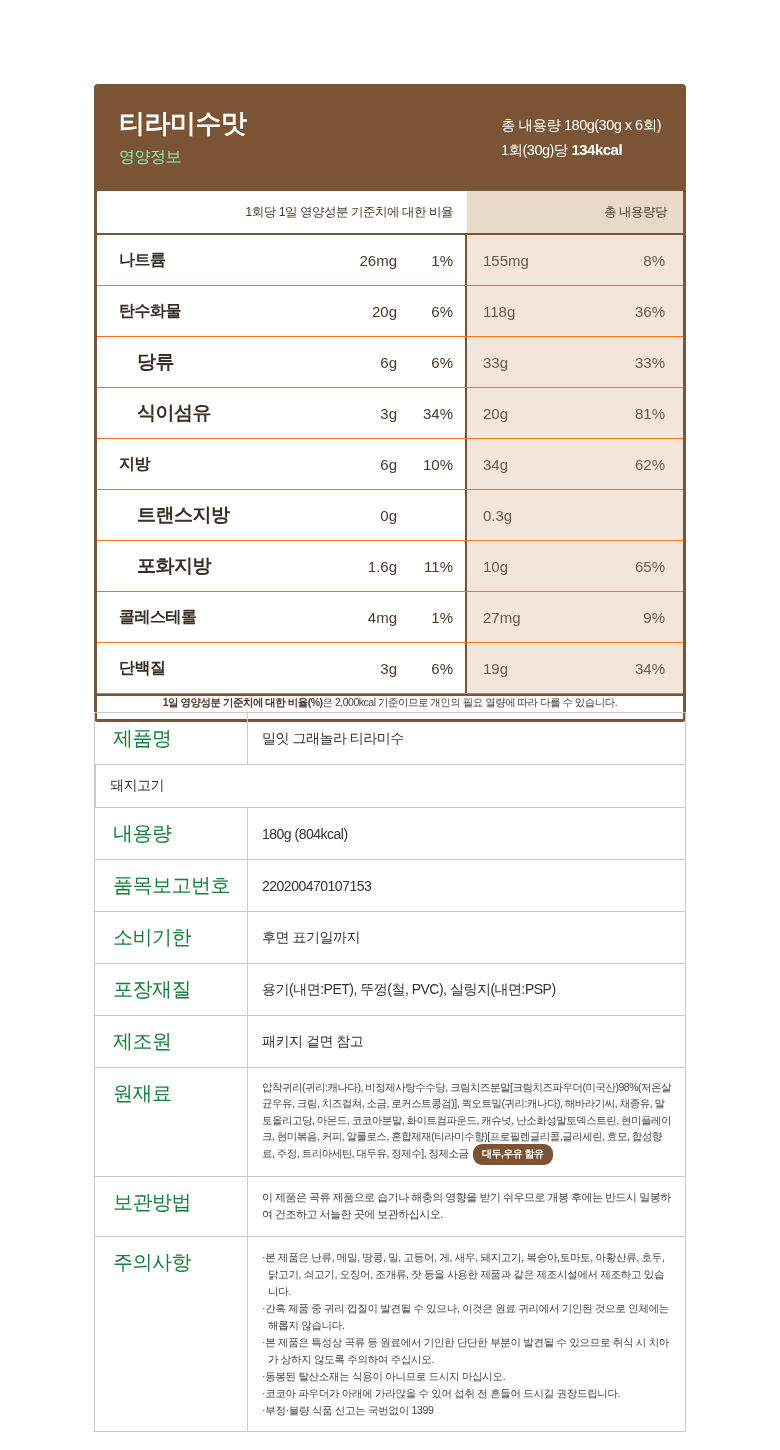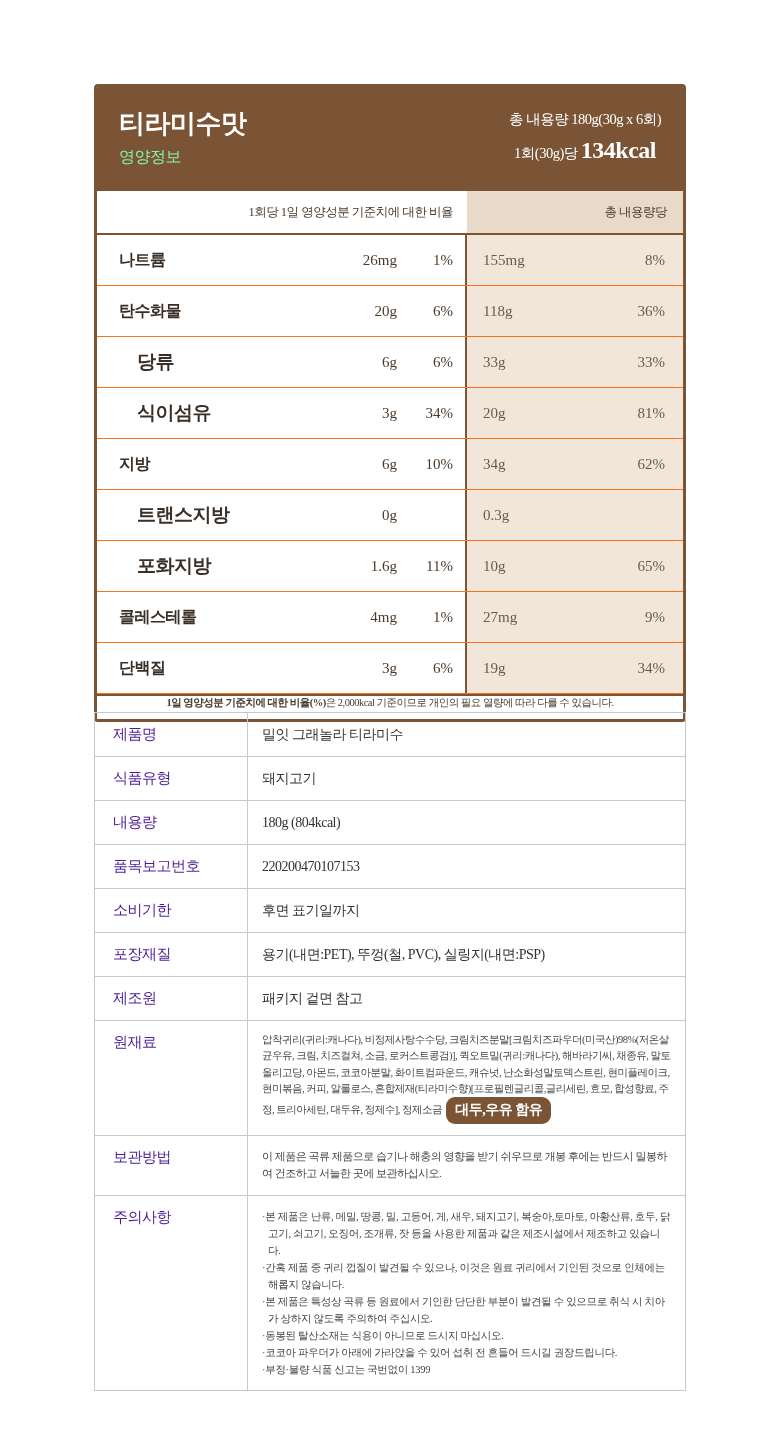--- a/index.html
+++ b/index.html
@@ -13,21 +13,20 @@
     font-family: "Liberation Sans", "DejaVu Sans", sans-serif;
     color: #3a2f26;
     position: relative;
   }
 
   .page {
     width: 780px;
     height: 1052px;
     position: relative;
     box-sizing: border-box;
-    font-family: Liberation Serif, serif;
   }
 
   
   .nutrition-panel {
     position: absolute;
     left: 94px;
     top: 84px;
     width: 592px;
     border: 3px solid #7a5434;
     border-radius: 4px;
@@ -52,34 +51,34 @@
     letter-spacing: -0.5px;
     line-height: 1.2;
   }
   .np-header-left .np-subtitle {
     font-size: 16px;
     margin-top: 7px;
     letter-spacing: -0.5px;
     color: #86efac;
   }
   .np-header-right {
-    text-align: center;
+    text-align: left;
     line-height: 1.45;
   }
   .np-header-right .np-total {
     font-size: 14.5px;
     letter-spacing: -0.5px;
   }
   .np-header-right .np-serving {
     font-size: 14.5px;
     letter-spacing: -0.5px;
     margin-top: 3px;
   }
   .np-header-right .np-kcal {
-    font-size: 24px;
+    font-size: 15px;
     font-weight: bold;
     letter-spacing: -0.5px;
   }
 
   .np-colhead {
     display: flex;
     border-bottom: 2px solid #7a5434;
     height: 42px;
     align-items: center;
     font-size: 12.5px;
@@ -190,23 +189,23 @@
   }
   .it-row {
     display: flex;
     border-bottom: 1px solid #c9c9c9;
     align-items: stretch;
   }
   .it-label {
     flex: 0 0 152px;
     padding: 12px 0 12px 18px;
     box-sizing: border-box;
-    font-size: 15px;
-    letter-spacing: -0.5px;
-    color: #4c1d95;
+    font-size: 20px;
+    letter-spacing: -0.5px;
+    color: #15803d;
     display: flex;
     align-items: flex-start;
   }
   .it-value {
     flex: 1;
     padding: 12px 14px 12px 14px;
     box-sizing: border-box;
     font-size: 14px;
     letter-spacing: -0.5px;
     color: #333;
@@ -226,21 +225,21 @@
   .it-row.small .it-value {
     font-size: 11px;
     line-height: 1.6;
     align-items: flex-start;
     color: #444;
   }
   .allergen-badge {
     display: inline-block;
     background: #7a5434;
     color: #ffffff;
-    font-size: 14px;
+    font-size: 10px;
     font-weight: bold;
     border-radius: 9px;
     padding: 2px 9px 3px 9px;
     letter-spacing: -0.5px;
     vertical-align: middle;
     margin-left: 2px;
   }
   .notice-list {
     margin: 0;
     padding: 0;
@@ -394,21 +393,20 @@
     </div>
   </div>
 
   <div class="info-table">
 
     <div class="it-row">
       <div class="it-label">제품명</div>
       <div class="it-value">밀잇 그래놀라 티라미수</div>
     </div>
     <div class="it-row">
-      <div class="it-label">식품유형</div>
       <div class="it-value">돼지고기</div>
     </div>
     <div class="it-row">
       <div class="it-label">내용량</div>
       <div class="it-value">180g (804kcal)</div>
     </div>
     <div class="it-row">
       <div class="it-label">품목보고번호</div>
       <div class="it-value">220200470107153</div>
     </div>

